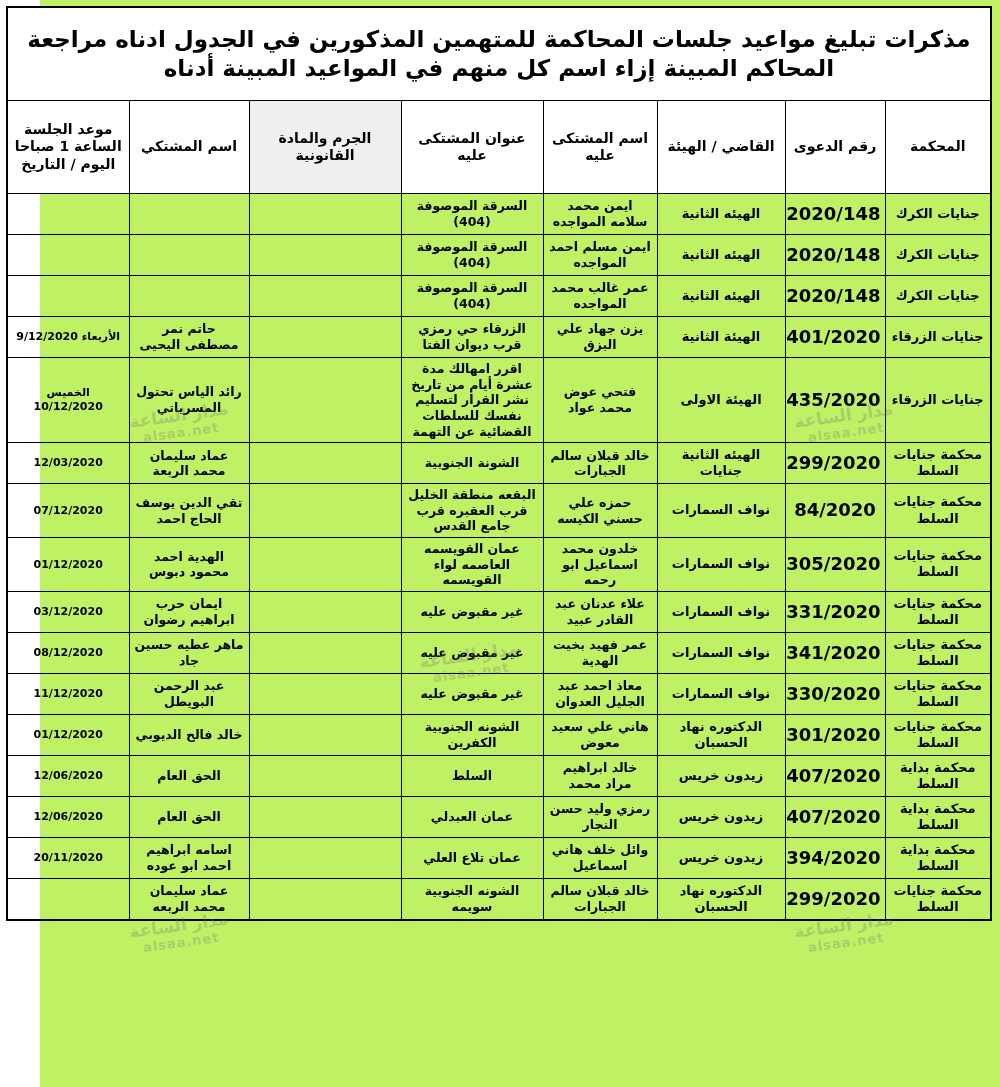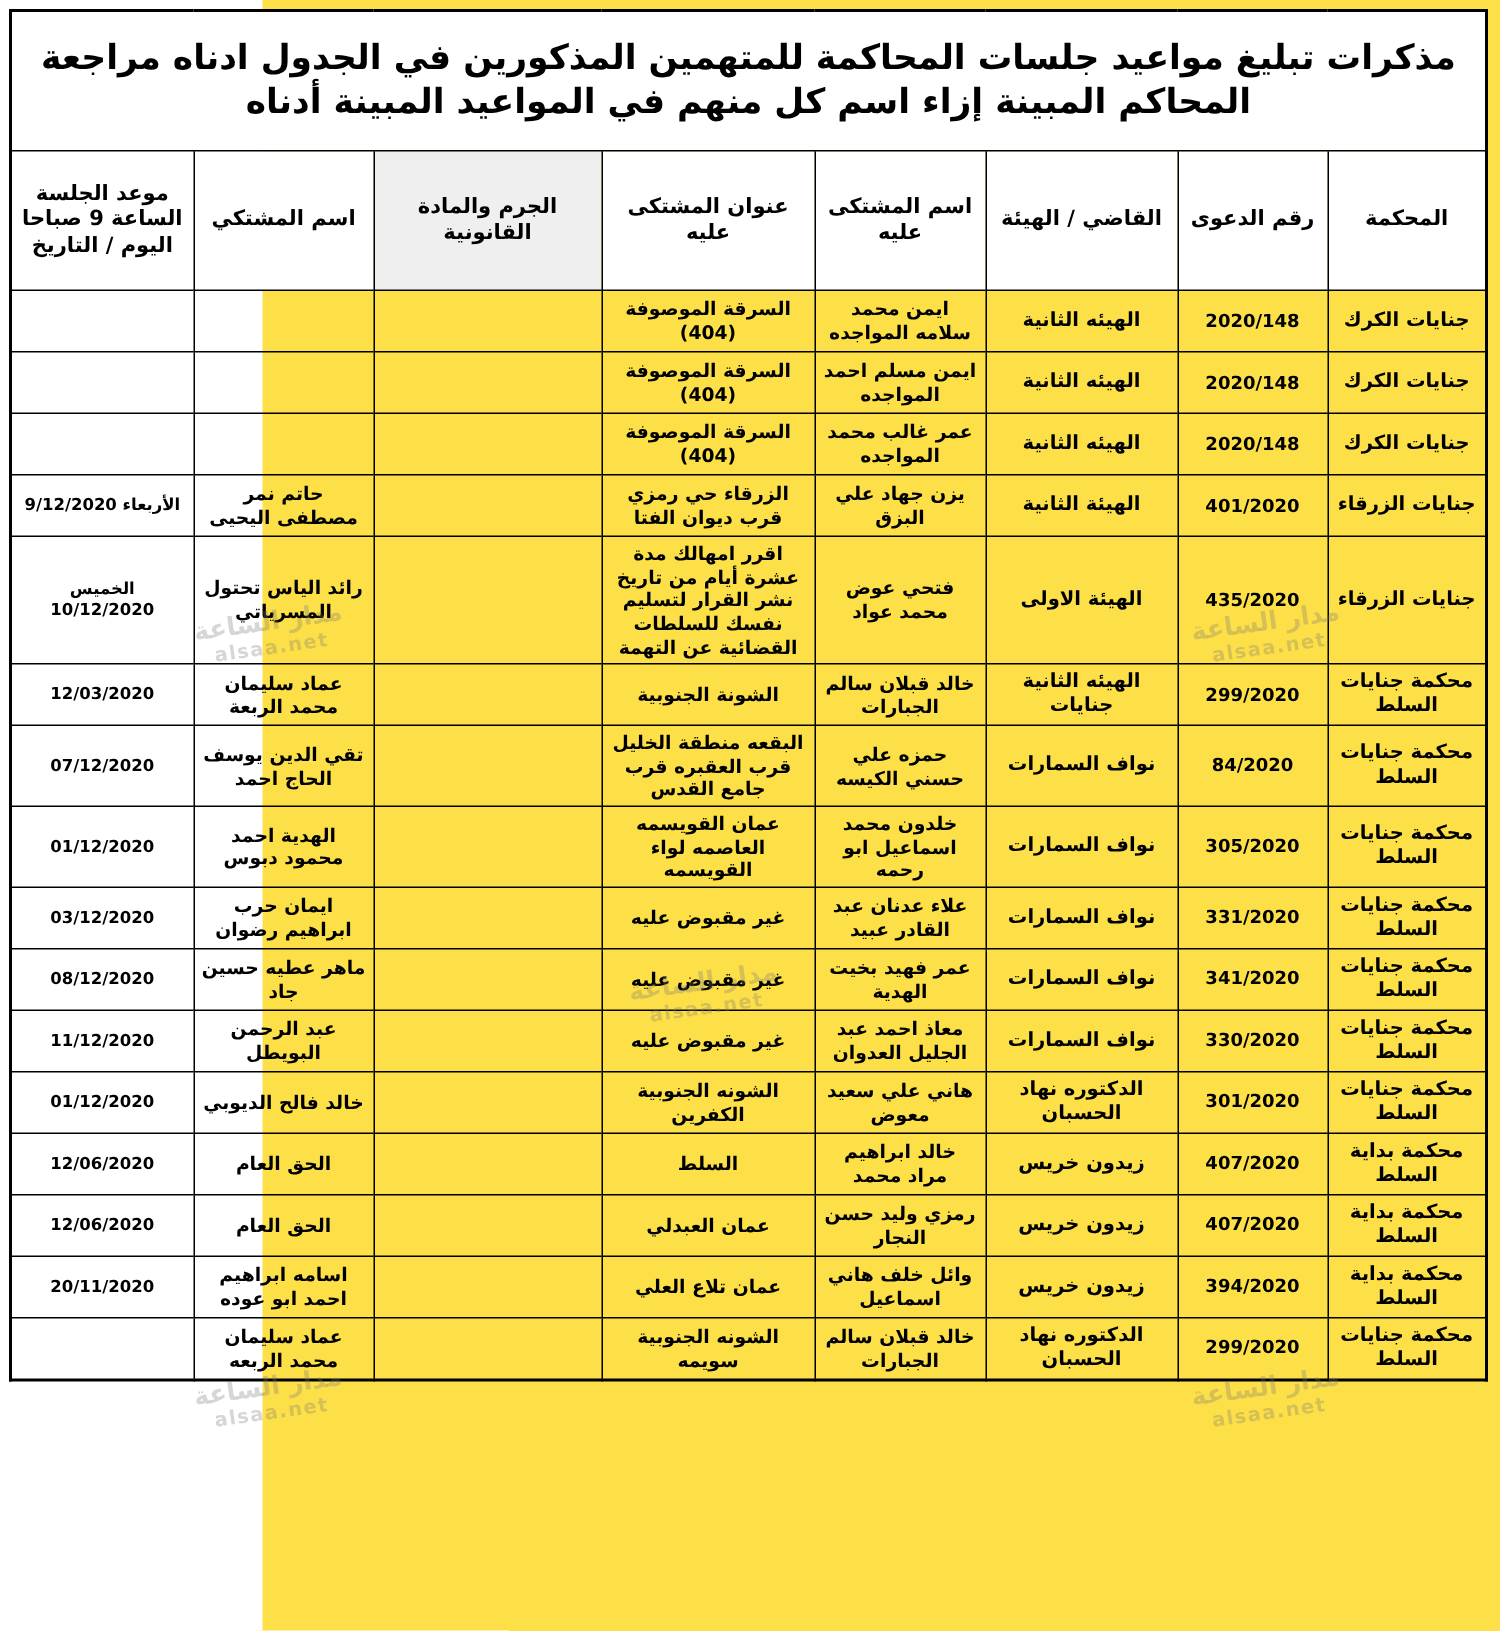--- a/index.html
+++ b/index.html
@@ -7,25 +7,25 @@
     padding: 0;
     background: #ffffff;
   }
   body {
     width: 1000px;
     font-family: "DejaVu Sans", "Liberation Sans", sans-serif;
     color: #000000;
   }
   .page {
     position: relative;
-    width: 825px;
+    width: 960px;
     min-height: 1087px;
     box-sizing: border-box;
     padding: 6px 8px 4px 8px;
-    background: #fde047;
+    background: #bef264;
   }
   table.doc {
     width: 984px;
     border-collapse: collapse;
     table-layout: fixed;
     border: 2px solid #000;
   }
   table.doc td, table.doc th {
     border: 1px solid #000;
     padding: 3px 4px;
@@ -49,21 +49,21 @@
   }
   .hdr-shaded {
     background: #efefef;
   }
   tbody td {
     font-size: 13px;
     font-weight: bold;
     height: 34px;
   }
   td.court  { font-size: 13px; }
-  td.case   { font-size: 12px; font-weight: bold; }
+  td.case   { font-size: 18px; font-weight: bold; }
   td.judge  { font-size: 13px; }
   td.accused{ font-size: 12.5px; }
   td.address{ font-size: 12.5px; }
   td.crime  { font-size: 12.5px; }
   td.complainant { font-size: 12.5px; }
   td.session{ font-size: 11px; }
   td.empty  { }
   
   .wm {
     position: absolute;
@@ -108,21 +108,21 @@
         <th class="title-cell" colspan="8">مذكرات تبليغ مواعيد جلسات المحاكمة للمتهمين المذكورين في الجدول ادناه مراجعة المحاكم المبينة إزاء اسم كل منهم في المواعيد المبينة أدناه</th>
       </tr>
       <tr>
         <th>المحكمة</th>
         <th>رقم الدعوى</th>
         <th>القاضي / الهيئة</th>
         <th>اسم المشتكى عليه</th>
         <th>عنوان المشتكى عليه</th>
         <th class="hdr-shaded">الجرم والمادة القانونية</th>
         <th>اسم المشتكي</th>
-        <th>موعد الجلسة الساعة 9 صباحا اليوم / التاريخ</th>
+        <th>موعد الجلسة الساعة 1 صباحا اليوم / التاريخ</th>
       </tr>
     </thead>
     <tbody>
       <tr>
         <td class="court">جنايات الكرك</td>
         <td class="case">2020/148</td>
         <td class="judge">الهيئه الثانية</td>
         <td class="accused">ايمن محمد سلامه المواجده</td>
         <td class="address">السرقة الموصوفة (404)</td>
         <td class="crime empty"></td>

